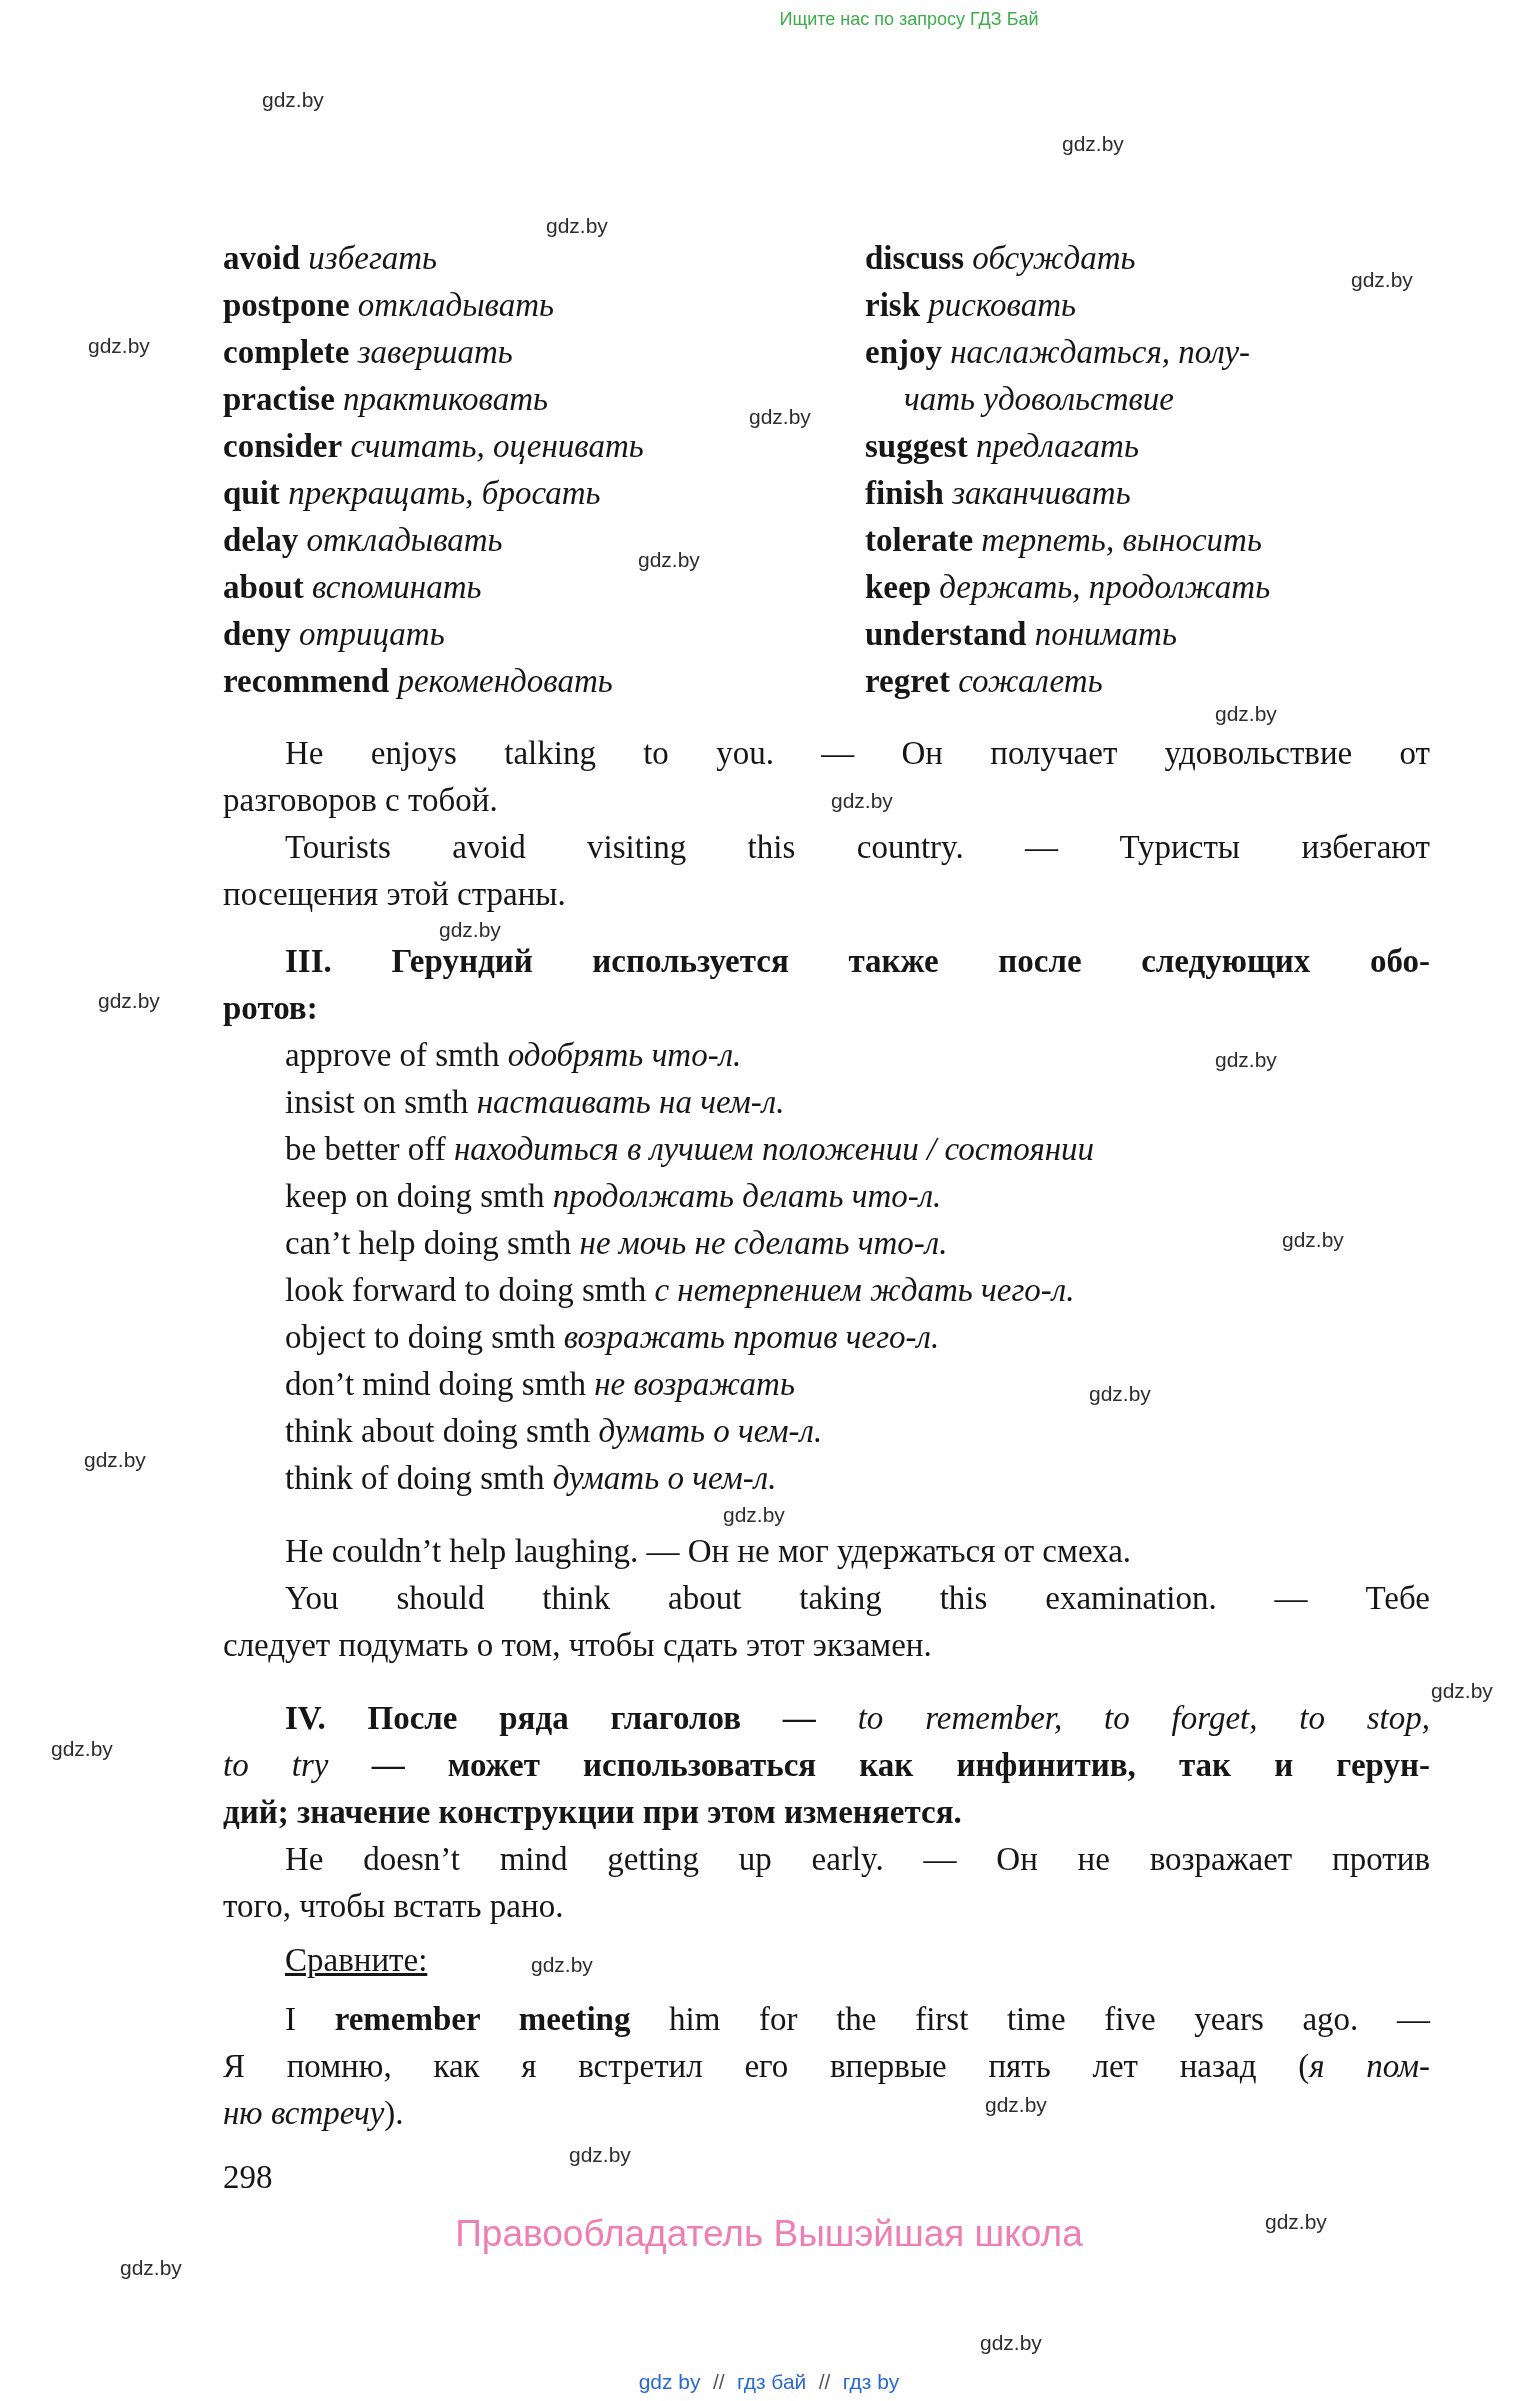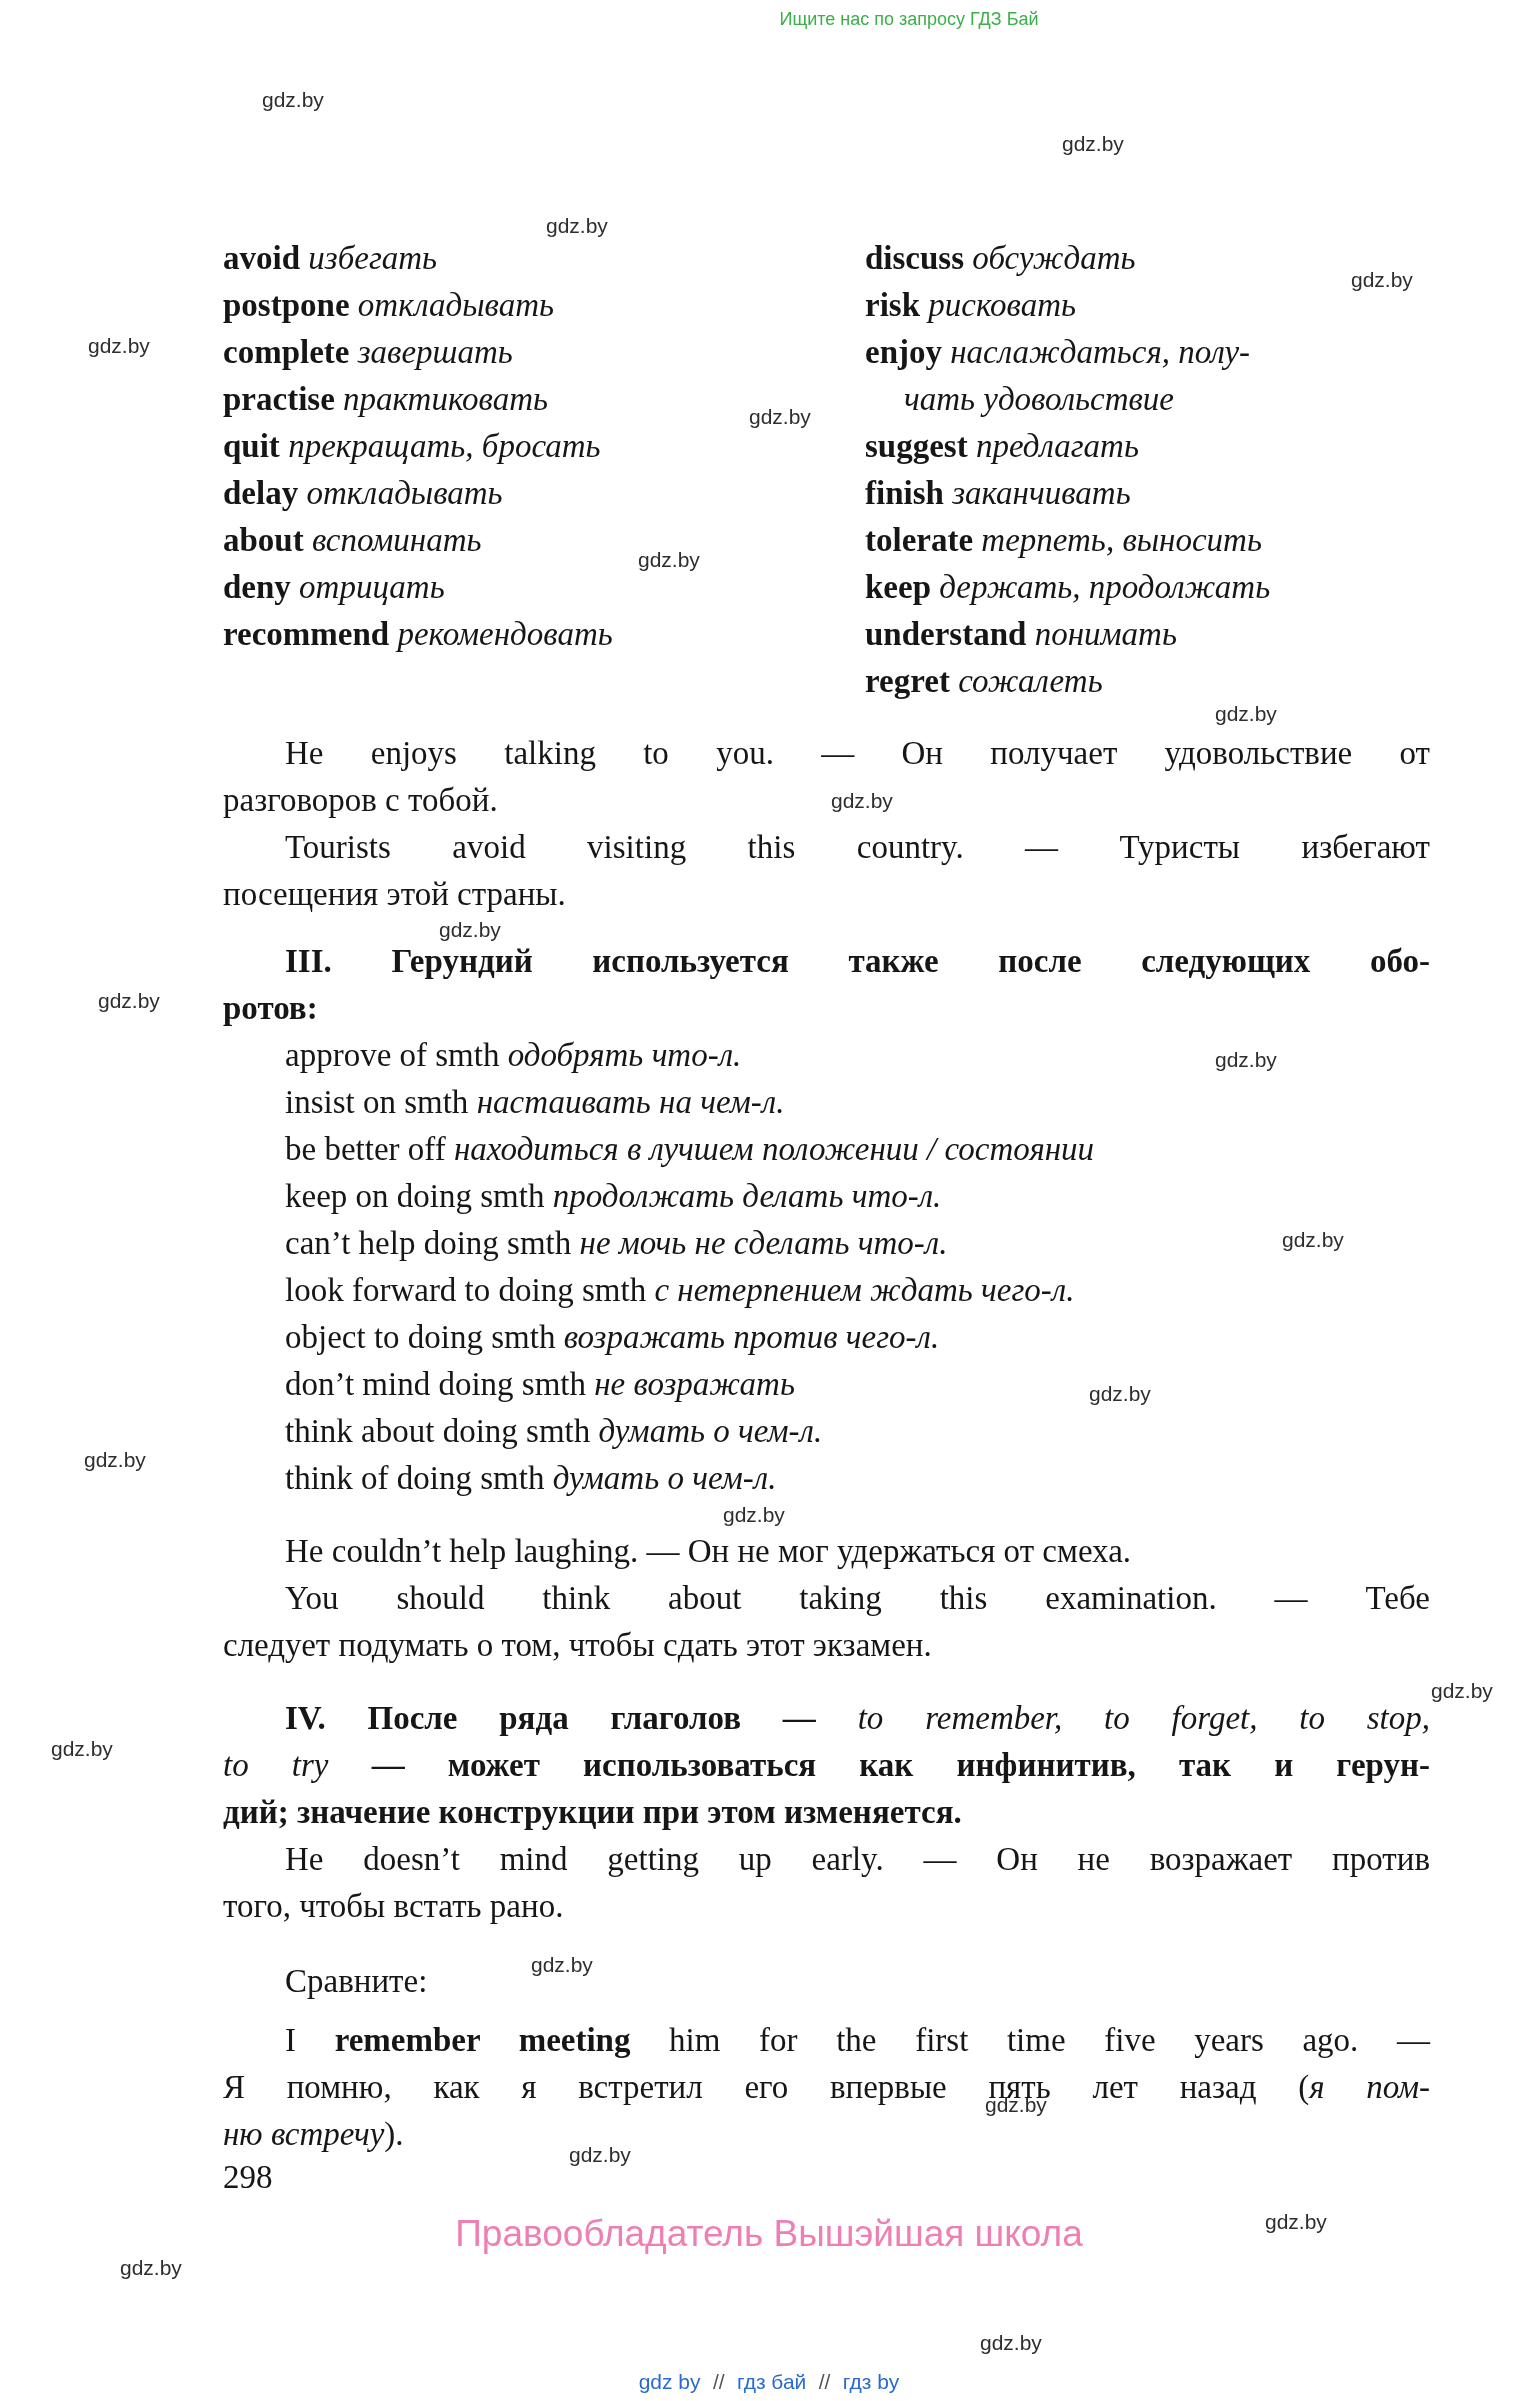--- a/index.html
+++ b/index.html
@@ -113,20 +113,21 @@
       <div class="wm" style="left: 980px; top: 2331px;">gdz.by</div>
     </div>
 
   <div class="content">
     <div class="verb-table">
       <div class="vcol vcol-left" id="vcol-left">
           <div class="verb"><b>avoid</b> <i>избегать</i></div>
           <div class="verb"><b>postpone</b> <i>откладывать</i></div>
           <div class="verb"><b>complete</b> <i>завершать</i></div>
           <div class="verb"><b>practise</b> <i>практиковать</i></div>
+          <div class="verb"><b>consider</b> <i>считать, оценивать</i></div>
           <div class="verb"><b>quit</b> <i>прекращать, бросать</i></div>
           <div class="verb"><b>delay</b> <i>откладывать</i></div>
           <div class="verb"><b>about</b> <i>вспоминать</i></div>
           <div class="verb"><b>deny</b> <i>отрицать</i></div>
           <div class="verb"><b>recommend</b> <i>рекомендовать</i></div>
         </div>
       <div class="vcol vcol-right" id="vcol-right">
           <div class="verb"><b>discuss</b> <i>обсуждать</i></div>
           <div class="verb"><b>risk</b> <i>рисковать</i></div>
           <div class="verb"><b>enjoy</b> <i>наслаждаться, полу-</i></div>
@@ -173,21 +174,21 @@
         </div>
         <div style="margin-top: 26px;">
           <div class="line ind j"><span class="bd">IV. После ряда глаголов — </span><span class="it">to remember, to forget, to stop,</span></div>
           <div class="line j"><span class="it">to try</span><span class="bd"> — может использоваться как инфинитив, так и герун-</span></div>
           <div class="line"><span class="bd">дий; значение конструкции при этом изменяется.</span></div>
         </div>
         <div>
           <div class="line ind j"><span class="rn">He doesn’t mind getting up early. — Он не возражает против</span></div>
           <div class="line"><span class="rn">того, чтобы встать рано.</span></div>
         </div>
-        <div style="margin-top: 28px;">
+        <div style="margin-top: 7px; text-decoration: underline;">
           <div class="line ind"><span class="rn">Сравните:</span></div>
         </div>
         <div style="margin-top: 12.4px;">
           <div class="line ind j"><span class="rn">I </span><span class="bd">remember meeting</span><span class="rn"> him for the first time five years ago. —</span></div>
           <div class="line j"><span class="rn">Я помню, как я встретил его впервые пять лет назад (</span><span class="it">я пом-</span></div>
           <div class="line"><span class="it">ню встречу</span><span class="rn">).</span></div>
         </div>
       </div>
   </div>
 

